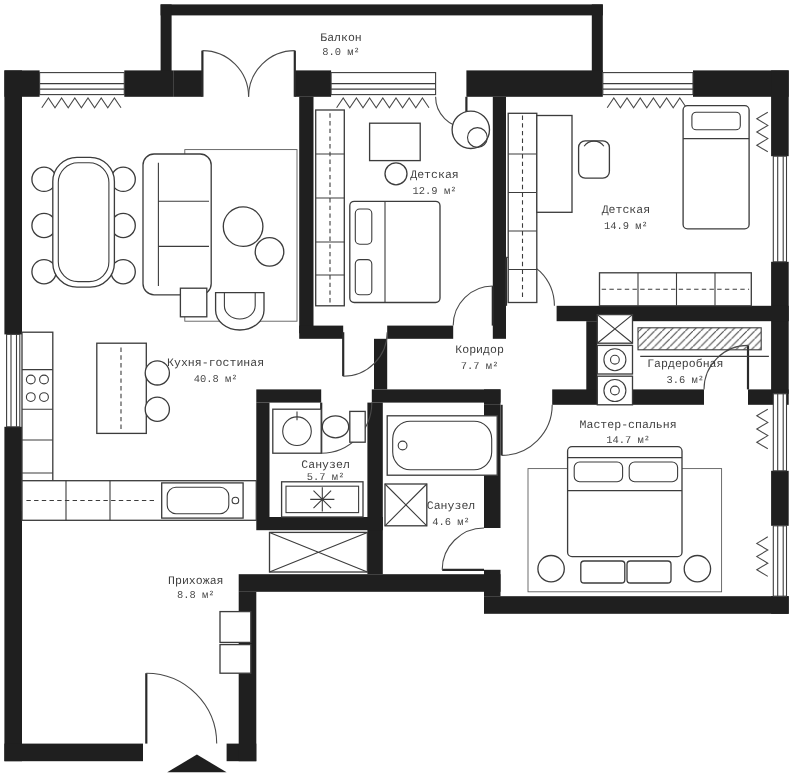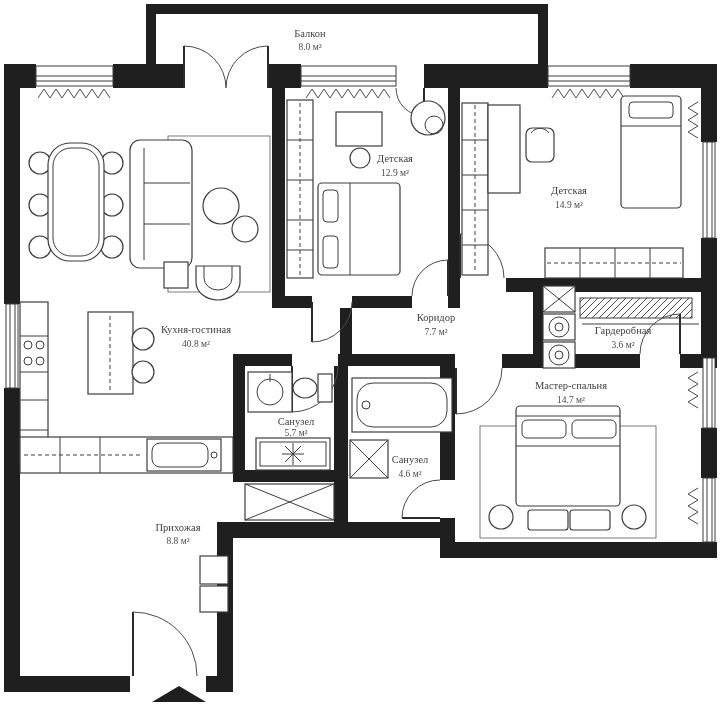--- a/index.html
+++ b/index.html
@@ -1,17 +1,17 @@
 <!DOCTYPE html>
 <html><head>
 <meta charset="utf-8">
 <style>
   html,body{margin:0;padding:0;background:#ffffff;}
   .plan-wrap{position:relative;width:723px;height:704px;background:#ffffff;overflow:hidden;
-             font-family:Liberation Serif, serif;}
+             font-family:Liberation Mono, monospace;}
   svg{display:block;}
   .w{fill:#1f1f1f;stroke:none;}
   .win{fill:#ffffff;stroke:#3c3c3c;stroke-width:1;}
   .winline{stroke:#3c3c3c;stroke-width:1;fill:none;}
   .f{fill:#ffffff;stroke:#3c3c3c;stroke-width:1.2;}
   .fl{fill:none;stroke:#3c3c3c;stroke-width:1;}
   .fd{fill:none;stroke:#3c3c3c;stroke-width:1;stroke-dasharray:4 3;}
   .door{fill:none;stroke:#4a4a4a;stroke-width:1;}
   .leaf{stroke:#2a2a2a;stroke-width:2;fill:none;}
   .rad{fill:none;stroke:#4a4a4a;stroke-width:1;}

